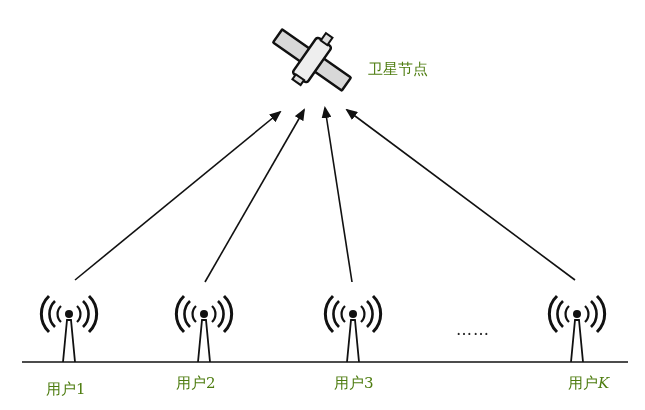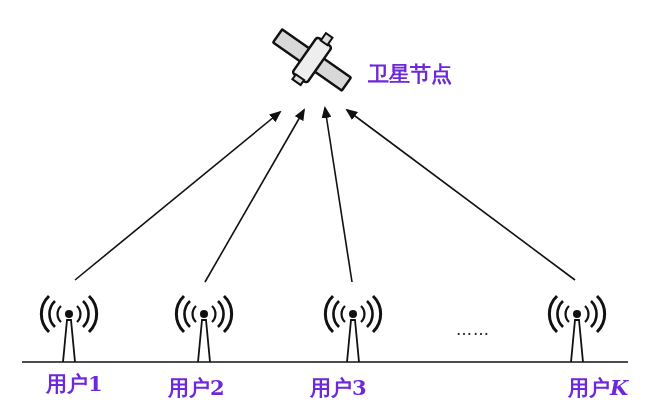--- a/index.html
+++ b/index.html
@@ -1,18 +1,18 @@
 <!DOCTYPE html>
 <html><head>
 <meta charset="utf-8">
 <style>
   html,body{margin:0;padding:0;background:#fff;}
   body{width:645px;height:410px;position:relative;overflow:hidden;font-family:"DejaVu Serif",serif;}
   svg{position:absolute;left:0;top:0;}
-  .lbl{position:absolute;font-size:21px;color:#6d28d9;white-space:nowrap;font-weight:bold;}
+  .lbl{position:absolute;font-size:15px;color:#4d7c0f;white-space:nowrap;}
   .dots{position:absolute;font-size:16px;color:#222;letter-spacing:1px;}
 </style>
 </head>
 <body>
 
 <svg width="645" height="410" viewBox="0 0 645 410">
   <defs>
     <marker id="ah" markerWidth="12" markerHeight="10" refX="10" refY="5" orient="auto" markerUnits="userSpaceOnUse">
       <path d="M0,0 L12,5 L0,10 Z" fill="#111"></path>
     </marker>
@@ -42,17 +42,17 @@
   <use href="#tower" x="353" y="302"></use>
   <use href="#tower" x="577" y="302"></use>
 
   <line x1="75" y1="280" x2="280" y2="112" stroke="#111" stroke-width="1.6" marker-end="url(#ah)"></line>
   <line x1="205" y1="282" x2="304" y2="110" stroke="#111" stroke-width="1.6" marker-end="url(#ah)"></line>
   <line x1="352" y1="282" x2="325" y2="108" stroke="#111" stroke-width="1.6" marker-end="url(#ah)"></line>
   <line x1="575" y1="280" x2="347" y2="110" stroke="#111" stroke-width="1.6" marker-end="url(#ah)"></line>
 </svg>
 
 <div class="lbl" style="left:368px;top:60px;">卫星节点</div>
-<div class="lbl" style="left:46px;top:370px;">用户1</div>
-<div class="lbl" style="left:168px;top:374px;">用户2</div>
-<div class="lbl" style="left:310px;top:374px;">用户3</div>
+<div class="lbl" style="left:46px;top:380px;">用户1</div>
+<div class="lbl" style="left:176px;top:374px;">用户2</div>
+<div class="lbl" style="left:334px;top:374px;">用户3</div>
 <div class="lbl" style="left:568px;top:374px;"><span>用户</span><i>K</i></div>
 <div class="dots" style="left:456px;top:320px;">……</div>
 
 </body></html>

